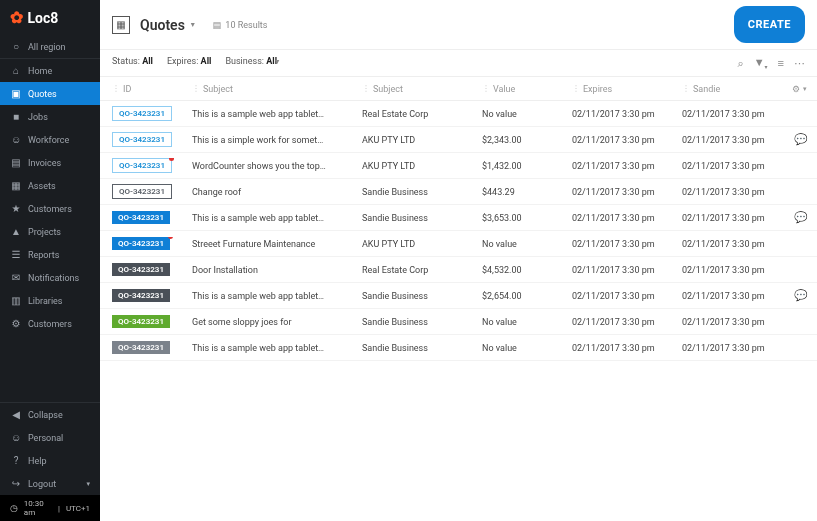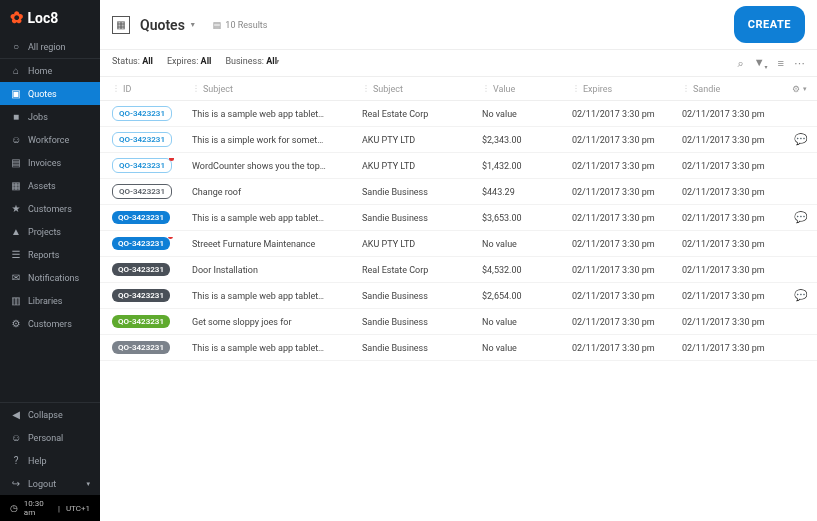--- a/index.html
+++ b/index.html
@@ -29,21 +29,21 @@
 .filters{display:flex;padding:6px 12px;gap:14px;border-bottom:1px solid #eee;font-size:9px;color:#555}
 .filter-part b{font-weight:700;color:#222}
 .right-tools{margin-left:auto;display:flex;align-items:center;gap:10px;color:#888}
 .icon-btn{cursor:pointer;font-size:11px}
 
 .table{flex:1;overflow:auto}
 .thead,.row{display:grid;grid-template-columns:80px 170px 120px 90px 110px 110px 24px;align-items:center;padding:0 12px;font-size:9px}
 .thead{color:#999;height:24px;border-bottom:1px solid #eee}
 .thead .col{display:flex;align-items:center;gap:3px}
 .row{height:26px;border-bottom:1px solid #f2f2f2;color:#444}
-.badge{display:inline-flex;align-items:center;justify-content:center;border-radius:6px;font-size:8px;font-weight:600;padding:2px 6px;min-width:58px;position:relative}
+.badge{display:inline-flex;align-items:center;justify-content:center;border-radius:0;font-size:8px;font-weight:600;padding:2px 6px;min-width:58px;position:relative}
 .b-outline-light{border:1px solid #8fcdf3;color:#1a8fd6;background:#fff}
 .b-outline-dark{border:1px solid #5a6068;color:#5a6068;background:#fff}
 .b-blue{background:#0f7fd6;color:#fff}
 .b-dark{background:#4a5058;color:#fff}
 .b-green{background:#5faa2e;color:#fff}
 .b-gray{background:#7b828b;color:#fff}
 .dot-red::after{content:"";position:absolute;top:-3px;right:-3px;width:5px;height:5px;background:#e03030;border-radius:50%}
 .chat-icon{color:#3aa7e0;font-size:11px;text-align:center}
 .cell{white-space:nowrap;overflow:hidden;text-overflow:ellipsis;padding-right:6px}
 .col-handle{color:#ccc;font-size:8px}

